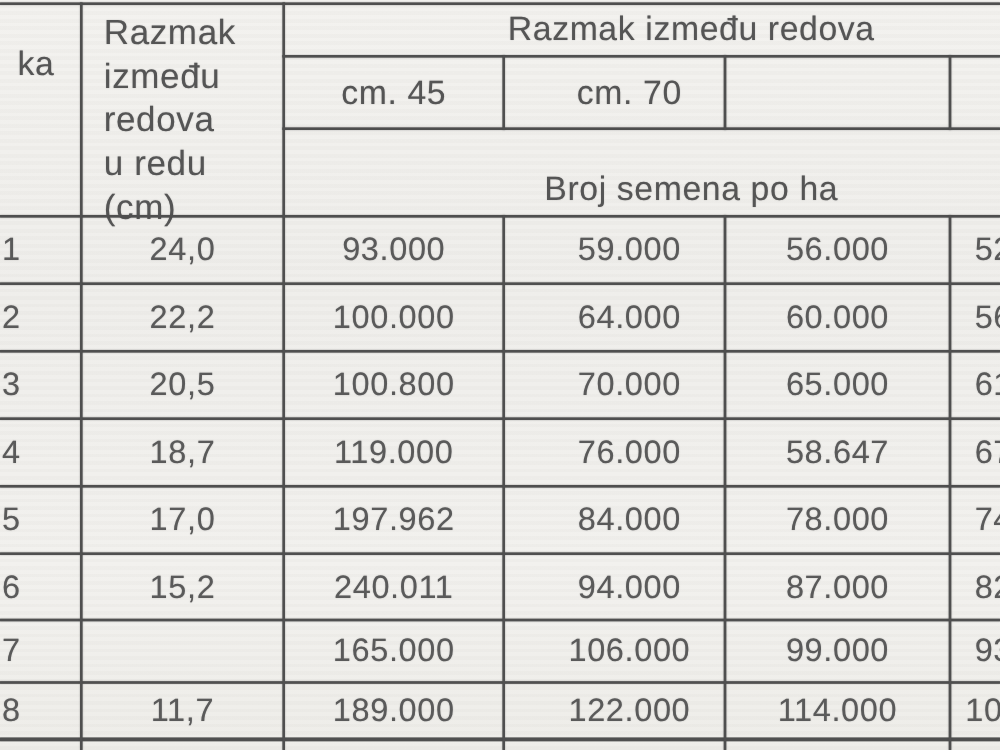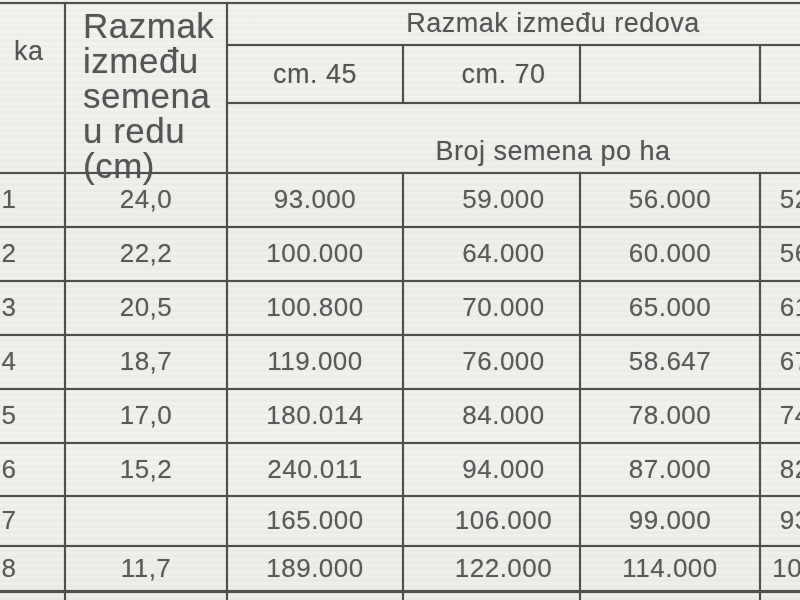--- a/index.html
+++ b/index.html
@@ -33,36 +33,36 @@
   .r1{top:173px;height:53px}
   .r2{top:227px;height:53px}
   .r3{top:281px;height:53px}
   .r4{top:335px;height:53px}
   .r5{top:389px;height:53px}
   .r6{top:443px;height:52px}
   .r7{top:496px;height:49px}
   .r8{top:546px;height:44px}
   
   .corner{left:0;top:4px;width:64px;height:120px;justify-content:flex-start;align-items:flex-start;padding:32px 0 0 14px;}
-  .colhdr{left:66px;top:4px;width:164px;height:168px;display:block;padding:4px 0 0 17px;font-size:35px;line-height:35px;}
+  .colhdr{left:66px;top:4px;width:164px;height:168px;display:block;padding:4px 0 0 17px;font-size:28px;line-height:35px;}
   .spanhdr{left:226px;top:3px;width:654px;height:41px;}
   .cmhdr{top:46px;height:56px;}
   .brojhdr{left:226px;top:104px;width:654px;height:68px;align-items:flex-end;padding-bottom:5px;}
 </style>
 </head>
 <body>
 
 <div id="screen">
 
   <div class="cell hdr corner">ka</div>
 
   <div class="cell hdr colhdr">
     <div>Razmak</div>
     <div>između</div>
-    <div>semena</div>
+    <div>redova</div>
     <div>u redu</div>
     <div>(cm)</div>
   </div>
 
   <div class="cell hdr spanhdr">Razmak između redova</div>
 
   <div class="cell hdr cmhdr c45">cm. 45</div>
   <div class="cell hdr cmhdr c70">cm. 70</div>
   <div class="cell hdr cmhdr c80"></div>
 
@@ -91,21 +91,21 @@
 
   <div class="cell cnum r4">4</div>
   <div class="cell csp  r4">18,7</div>
   <div class="cell c45  r4">119.000</div>
   <div class="cell c70  r4">76.000</div>
   <div class="cell c75  r4">58.647</div>
   <div class="cell c80  r4">67.000</div>
 
   <div class="cell cnum r5">5</div>
   <div class="cell csp  r5">17,0</div>
-  <div class="cell c45  r5">180.014</div>
+  <div class="cell c45  r5">197.962</div>
   <div class="cell c70  r5">84.000</div>
   <div class="cell c75  r5">78.000</div>
   <div class="cell c80  r5">74.000</div>
 
   <div class="cell cnum r6">6</div>
   <div class="cell csp  r6">15,2</div>
   <div class="cell c45  r6">240.011</div>
   <div class="cell c70  r6">94.000</div>
   <div class="cell c75  r6">87.000</div>
   <div class="cell c80  r6">82.000</div>

